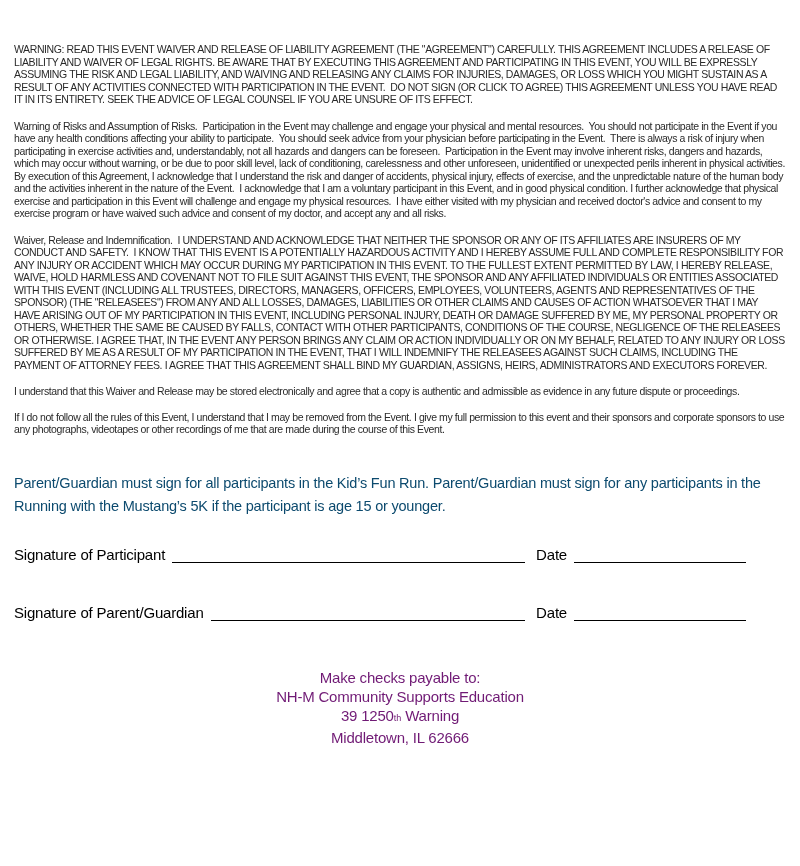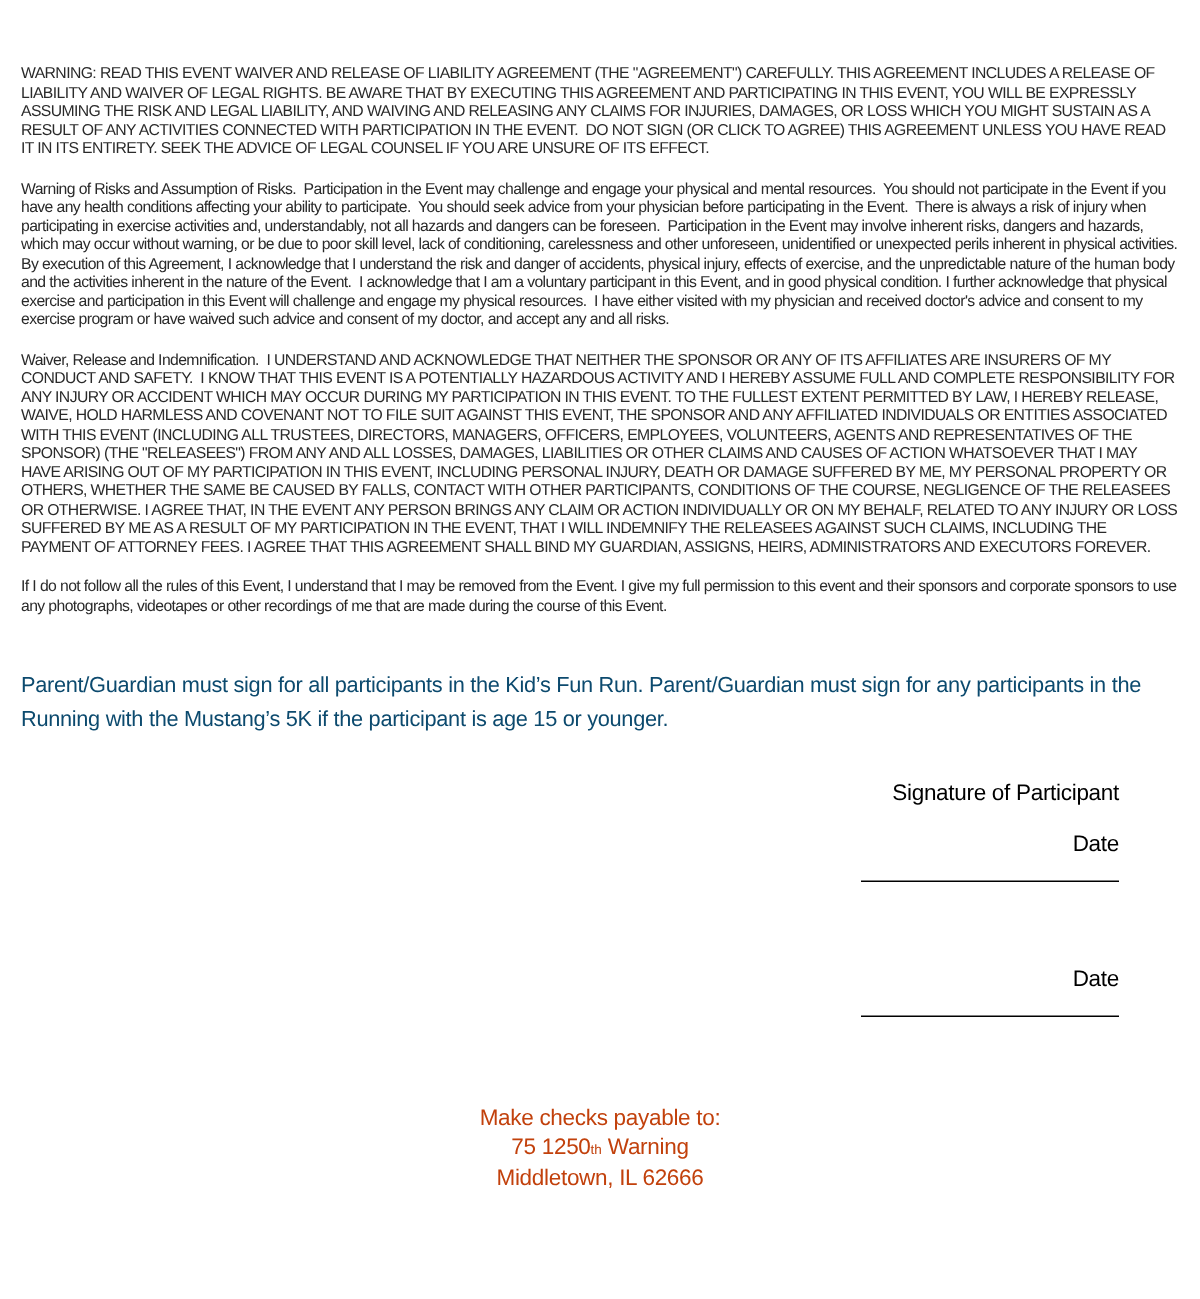--- a/index.html
+++ b/index.html
@@ -30,79 +30,81 @@
     font-family: "Liberation Sans", sans-serif;
     font-size: 14.5px;
     line-height: 23px;
     letter-spacing: -0.2px;
     color: #0c4a6e;
     margin: 36px 0 0 0;
     white-space: pre-wrap;
   }
   .sig-row {
     display: flex;
-    align-items: flex-end;
+    align-items: center;
     width: 732px;
     font-family: "Liberation Sans", sans-serif;
     font-size: 15px;
     letter-spacing: -0.2px;
     color: #000000;
-    flex-direction: column;
   }
   .sig-row.first { margin-top: 28px; }
   .sig-row.second { margin-top: 40px; }
   .sig-label { white-space: nowrap; padding-bottom: 1px; }
   .sig-line {
     display: inline-block;
     border-bottom: 1.6px solid #000000;
     height: 15px;
   }
   .sig-line.grow { flex: 1 1 auto; margin-left: 7px; }
   .sig-line.date-line { width: 172px; margin-left: 7px; }
   .date-label { margin-left: 11px; padding-bottom: 1px; }
   .payment {
-    margin-top: 58px;
+    margin-top: 46px;
     text-align: center;
     font-family: "Liberation Sans", sans-serif;
     font-size: 15px;
     line-height: 19px;
     letter-spacing: -0.2px;
-    color: #c2410c;
+    color: #701a75;
   }
   .payment .pline { margin: 0; }
   .ord { font-size: 9px; letter-spacing: 0; }
 </style>
 </head>
 <body>
 
 <div class="page">
 
   <p class="legal">WARNING: READ THIS EVENT WAIVER AND RELEASE OF LIABILITY AGREEMENT (THE "AGREEMENT") CAREFULLY. THIS AGREEMENT INCLUDES A RELEASE OF LIABILITY AND WAIVER OF LEGAL RIGHTS. BE AWARE THAT BY EXECUTING THIS AGREEMENT AND PARTICIPATING IN THIS EVENT, YOU WILL BE EXPRESSLY ASSUMING THE RISK AND LEGAL LIABILITY, AND WAIVING AND RELEASING ANY CLAIMS FOR INJURIES, DAMAGES, OR LOSS WHICH YOU MIGHT SUSTAIN AS A RESULT OF ANY ACTIVITIES CONNECTED WITH PARTICIPATION IN THE EVENT.  DO NOT SIGN (OR CLICK TO AGREE) THIS AGREEMENT UNLESS YOU HAVE READ IT IN ITS ENTIRETY. SEEK THE ADVICE OF LEGAL COUNSEL IF YOU ARE UNSURE OF ITS EFFECT.</p>
 
   <p class="legal">Warning of Risks and Assumption of Risks.  Participation in the Event may challenge and engage your physical and mental resources.  You should not participate in the Event if you have any health conditions affecting your ability to participate.  You should seek advice from your physician before participating in the Event.  There is always a risk of injury when participating in exercise activities and, understandably, not all hazards and dangers can be foreseen.  Participation in the Event may involve inherent risks, dangers and hazards, which may occur without warning, or be due to poor skill level, lack of conditioning, carelessness and other unforeseen, unidentified or unexpected perils inherent in physical activities.  By execution of this Agreement, I acknowledge that I understand the risk and danger of accidents, physical injury, effects of exercise, and the unpredictable nature of the human body and the activities inherent in the nature of the Event.  I acknowledge that I am a voluntary participant in this Event, and in good physical condition. I further acknowledge that physical exercise and participation in this Event will challenge and engage my physical resources.  I have either visited with my physician and received doctor's advice and consent to my exercise program or have waived such advice and consent of my doctor, and accept any and all risks.</p>
 
   <p class="legal">Waiver, Release and Indemnification.  I UNDERSTAND AND ACKNOWLEDGE THAT NEITHER THE SPONSOR OR ANY OF ITS AFFILIATES ARE INSURERS OF MY CONDUCT AND SAFETY.  I KNOW THAT THIS EVENT IS A POTENTIALLY HAZARDOUS ACTIVITY AND I HEREBY ASSUME FULL AND COMPLETE RESPONSIBILITY FOR ANY INJURY OR ACCIDENT WHICH MAY OCCUR DURING MY PARTICIPATION IN THIS EVENT. TO THE FULLEST EXTENT PERMITTED BY LAW, I HEREBY RELEASE, WAIVE, HOLD HARMLESS AND COVENANT NOT TO FILE SUIT AGAINST THIS EVENT, THE SPONSOR AND ANY AFFILIATED INDIVIDUALS OR ENTITIES ASSOCIATED WITH THIS EVENT (INCLUDING ALL TRUSTEES, DIRECTORS, MANAGERS, OFFICERS, EMPLOYEES, VOLUNTEERS, AGENTS AND REPRESENTATIVES OF THE SPONSOR) (THE "RELEASEES") FROM ANY AND ALL LOSSES, DAMAGES, LIABILITIES OR OTHER CLAIMS AND CAUSES OF ACTION WHATSOEVER THAT I MAY HAVE ARISING OUT OF MY PARTICIPATION IN THIS EVENT, INCLUDING PERSONAL INJURY, DEATH OR DAMAGE SUFFERED BY ME, MY PERSONAL PROPERTY OR OTHERS, WHETHER THE SAME BE CAUSED BY FALLS, CONTACT WITH OTHER PARTICIPANTS, CONDITIONS OF THE COURSE, NEGLIGENCE OF THE RELEASEES OR OTHERWISE. I AGREE THAT, IN THE EVENT ANY PERSON BRINGS ANY CLAIM OR ACTION INDIVIDUALLY OR ON MY BEHALF, RELATED TO ANY INJURY OR LOSS SUFFERED BY ME AS A RESULT OF MY PARTICIPATION IN THE EVENT, THAT I WILL INDEMNIFY THE RELEASEES AGAINST SUCH CLAIMS, INCLUDING THE PAYMENT OF ATTORNEY FEES. I AGREE THAT THIS AGREEMENT SHALL BIND MY GUARDIAN, ASSIGNS, HEIRS, ADMINISTRATORS AND EXECUTORS FOREVER.</p>
 
+  <p class="legal tight">I understand that this Waiver and Release may be stored electronically and agree that a copy is authentic and admissible as evidence in any future dispute or proceedings.</p>
 
   <p class="legal tight">If I do not follow all the rules of this Event, I understand that I may be removed from the Event. I give my full permission to this event and their sponsors and corporate sponsors to use any photographs, videotapes or other recordings of me that are made during the course of this Event.</p>
 
   <p class="note">Parent/Guardian must sign for all participants in the Kid’s Fun Run. Parent/Guardian must sign for any participants in the Running with the Mustang’s 5K if the participant is age 15 or younger.</p>
 
   <div class="sig-row first">
     <span class="sig-label">Signature of Participant</span>
     <span class="sig-line grow"></span>
     <span class="sig-label date-label">Date</span>
     <span class="sig-line date-line"></span>
   </div>
 
   <div class="sig-row second">
+    <span class="sig-label">Signature of Parent/Guardian</span>
     <span class="sig-line grow"></span>
     <span class="sig-label date-label">Date</span>
     <span class="sig-line date-line"></span>
   </div>
 
   <div class="payment">
     <p class="pline">Make checks payable to:</p>
-    <p class="pline"><span>75 1250</span><span class="ord">th</span><span> Warning</span></p>
+    <p class="pline">NH-M Community Supports Education</p>
+    <p class="pline"><span>39 1250</span><span class="ord">th</span><span> Warning</span></p>
     <p class="pline">Middletown, IL 62666</p>
   </div>
 
 </div>
 
 </body></html>

